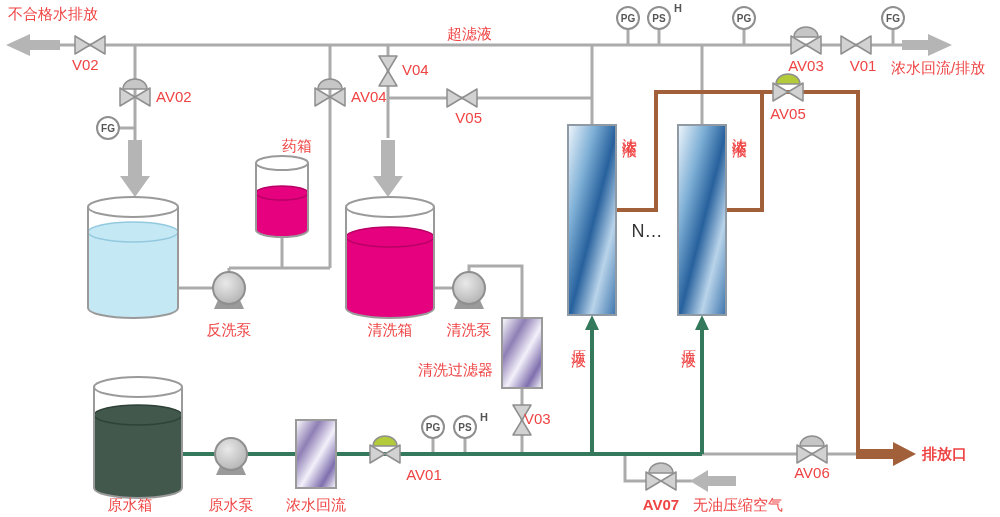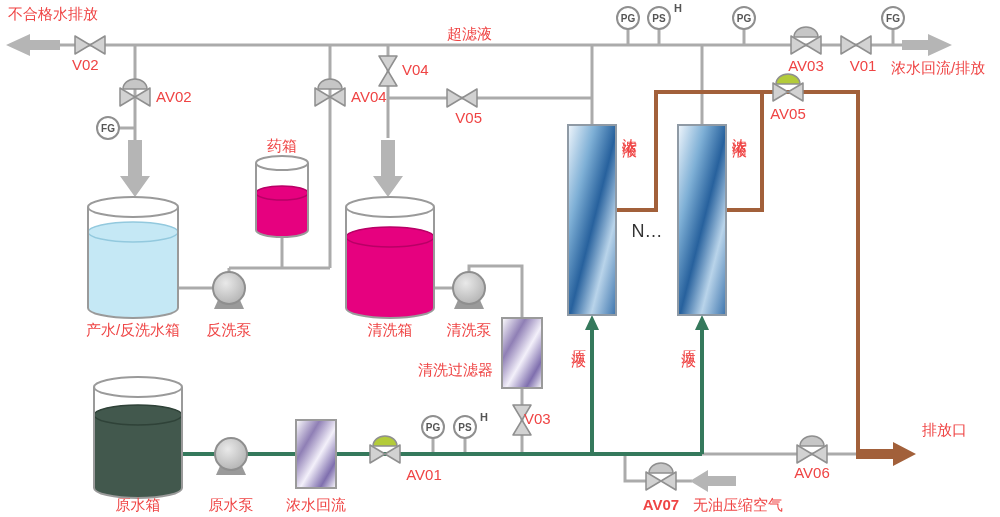--- a/index.html
+++ b/index.html
@@ -210,42 +210,41 @@
       <circle cx="465" cy="427" r="11" fill="#fff" stroke="#8f8f8f" stroke-width="2"></circle>
       <text x="465" y="430.5">PS</text>
       <text x="484" y="421" font-size="11">H</text>
     </g>
   </g>
 </svg>
 
 <div class="lbl" style="left:8px;top:6px;">不合格水排放</div>
 <div class="lbl" style="left:72px;top:57px;">V02</div>
 <div class="lbl" style="left:156px;top:89px;">AV02</div>
-<div class="lbl center" style="left:252px;top:138px;width:60px;">药箱</div>
-<div class="lbl center" style="left:67px;top:322px;width:132px;">产水/反洗水箱</div>
+<div class="lbl center" style="left:252px;top:138px;width:60px;text-align:right;">药箱</div>
 <div class="lbl center" style="left:199px;top:322px;width:60px;">反洗泵</div>
 <div class="lbl" style="left:351px;top:89px;">AV04</div>
 <div class="lbl" style="left:402px;top:62px;">V04</div>
 <div class="lbl center" style="left:442px;top:110px;width:40px;text-align:right;">V05</div>
 <div class="lbl" style="left:447px;top:26px;">超滤液</div>
 <div class="lbl center" style="left:360px;top:322px;width:60px;">清洗箱</div>
 <div class="lbl center" style="left:439px;top:322px;width:60px;">清洗泵</div>
 <div class="lbl" style="left:418px;top:362px;">清洗过滤器</div>
 <div class="lbl" style="left:524px;top:411px;">V03</div>
 <div class="lbl center big" style="left:625px;top:222px;width:44px;">N…</div>
 <div class="lbl vtext" style="left:621px;top:126px;">浓缩液</div>
 <div class="lbl vtext" style="left:731px;top:126px;">浓缩液</div>
 <div class="lbl vtext" style="left:570px;top:338px;">原液</div>
 <div class="lbl vtext" style="left:680px;top:338px;">原液</div>
 <div class="lbl center" style="left:786px;top:58px;width:40px;">AV03</div>
 <div class="lbl center" style="left:843px;top:58px;width:40px;">V01</div>
 <div class="lbl" style="left:891px;top:60px;">浓水回流/排放</div>
 <div class="lbl center" style="left:768px;top:106px;width:40px;">AV05</div>
-<div class="lbl center" style="left:108px;top:497px;width:60px;">原水箱</div>
+<div class="lbl center" style="left:100px;top:497px;width:60px;">原水箱</div>
 <div class="lbl center" style="left:201px;top:497px;width:60px;">原水泵</div>
 <div class="lbl center" style="left:277px;top:497px;width:78px;">浓水回流</div>
 <div class="lbl center" style="left:365px;top:467px;width:40px;margin-left:39px;">AV01</div>
 <div class="lbl center" style="left:641px;top:497px;width:40px;font-weight:bold;">AV07</div>
 <div class="lbl" style="left:693px;top:497px;">无油压缩空气</div>
 <div class="lbl center" style="left:792px;top:465px;width:40px;">AV06</div>
-<div class="lbl" style="left:922px;top:422px;">排放口</div>
+<div class="lbl" style="left:922px;top:446px;font-weight:bold;">排放口</div>
 
 </div>
 
 </body></html>

